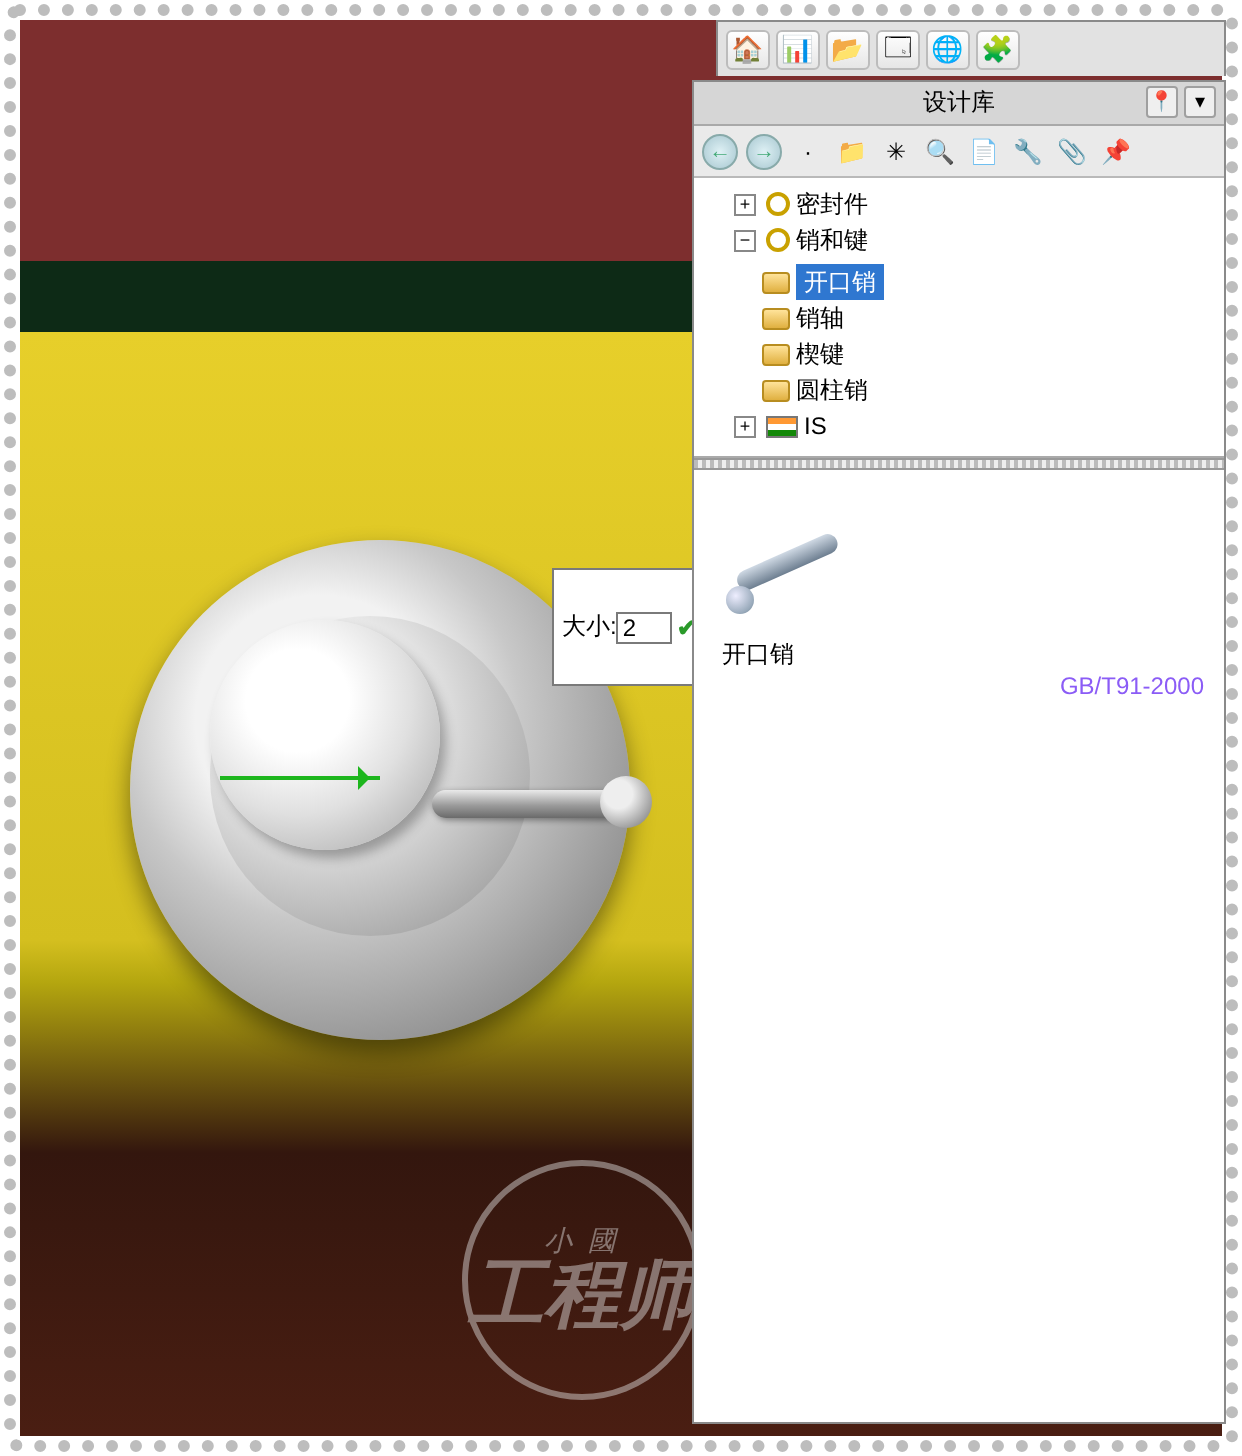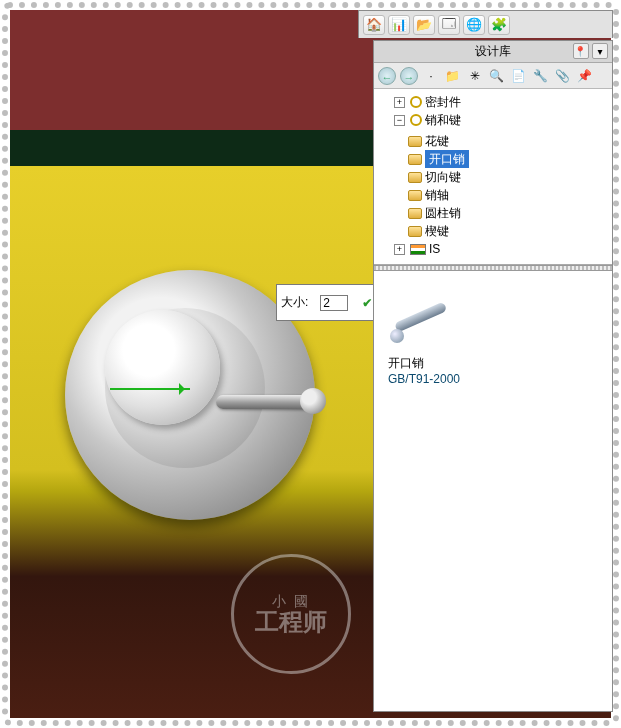--- a/index.html
+++ b/index.html
@@ -32,36 +32,36 @@
     background: linear-gradient(180deg,#eaeaea,#9b9b9b 55%,#6a6a6a);
     box-shadow: 1px 1px 3px rgba(0,0,0,.4);
   }
   .pin-head { position: absolute; left: 290px; top: 378px; width: 26px; height: 26px; border-radius: 50%;
     background: radial-gradient(circle at 35% 35%, #eee 0 30%, #9a9a9a 75%, #666);
   }
   .arrow { position: absolute; left: 100px; top: 378px; width: 80px; height: 2px; background: #1db61d; }
   .arrow::after { content: ""; position: absolute; right: -1px; top: -5px; border: 6px solid transparent; border-left-color: #1db61d; }
   .input-box {
     position: absolute; left: 266px; top: 274px; background: #fff; border: 1px solid #7a7a7a;
-    padding: 9px 4px; display: flex; align-items: center; gap: 12px;
+    padding: 20px 4px; display: flex; align-items: center; gap: 0;
   }
   .input-box label { white-space: nowrap; }
   .input-box input { width: 28px; height: 16px; font-size: 12px; border: 1px solid #7a7a7a; padding: 0 2px; }
   .check { color: #2a9a2a; font-weight: bold; margin-left: 2px; }
   .watermark {
-    position: absolute; right: 260px; bottom: 44px; width: 120px; height: 120px; border: 3px solid #e4e4e4;
+    position: absolute; right: 260px; bottom: 18px; width: 120px; height: 120px; border: 3px solid #e4e4e4;
     border-radius: 50%; color: #e4e4e4; display: flex; flex-direction: column; align-items: center; justify-content: center;
-    opacity: 0.45; font-size: 22px; line-height: 1; pointer-events: none;
+    opacity: 0.45; font-size: 22px; line-height: 1; pointer-events: none; font-style: italic;
   }
   .watermark .top { font-size: 14px; letter-spacing: 2px; margin-bottom: 2px; }
-  .watermark .mid { font-size: 24px; font-weight: 700; }
+  .watermark .mid { font-size: 38px; font-weight: 700; }
 
   
   .panel {
-    position: absolute; top: 40px; right: 8px; width: 240px; bottom: 16px;
+    position: absolute; top: 40px; right: 8px; width: 267px; bottom: 16px;
     background: #efefef; border: 1px solid #8a8a8a; display: flex; flex-direction: column;
     font-size: 12px;
   }
   .top-toolbar {
     position: absolute; top: 10px; right: 8px; width: 255px; height: 28px;
     background: #e2e2e2; border: 1px solid #8a8a8a; border-bottom: none;
     display: flex; align-items: center; gap: 3px; padding: 2px 4px;
   }
   .ticon { width: 22px; height: 20px; border: 1px solid #bcbcbc; background: linear-gradient(#fff,#e6e6e6);
     border-radius: 3px; display: flex; align-items: center; justify-content: center; font-size: 13px; }
@@ -82,21 +82,21 @@
   .flag-ic { width: 16px; height: 11px; background: linear-gradient(180deg,#ff9933 0 33%,#fff 33% 66%,#138808 66%); border:1px solid #777; display:inline-block;}
   .sel { background: #2f77d0; color: #fff; padding: 0 4px; }
   .split { height: 6px; background: repeating-linear-gradient(90deg,#bbb 0 2px,#eee 2px 4px); border-top:1px solid #999;border-bottom:1px solid #999;}
   .preview { flex: 1; background: #fff; padding: 10px; }
   .thumb { width: 70px; height: 60px; margin: 8px 0 6px 4px; position: relative; }
   .thumb .p { position:absolute; left:8px; top:34px; width:54px; height:10px; border-radius:5px;
     background: linear-gradient(180deg,#cfd9e4,#6d7e90); transform: rotate(-24deg); transform-origin: left center;}
   .thumb .h { position:absolute; left:2px; top:40px; width:14px; height:14px; border-radius:50%;
     background: radial-gradient(circle at 35% 35%,#eef,#9ab 70%,#678);}
   .cap1 { margin-left: 4px; }
-  .cap2 { margin-left: 4px; color:#0c4a6e; }
+  .cap2 { margin-left: 4px; color:#8b5cf6;text-align:right; }
 </style>
 </head>
 <body>
 
 <div class="canvas">
   <div class="viewport">
     <div class="scene">
       <div class="plate"></div>
       <div class="boss"></div>
       <div class="cap"></div>
@@ -155,41 +155,33 @@
           <span class="gear-ic"></span>
           <span>密封件</span>
         </li>
         <li style="flex-wrap:wrap;">
           <span class="toggle">−</span>
           <span class="gear-ic"></span>
           <span>销和键</span>
           <ul id="children-list">
               <li>
                 <span class="folder-ic"></span>
-                <span>花键</span>
-              </li>
-              <li>
-                <span class="folder-ic"></span>
                 <span class="sel">开口销</span>
               </li>
               <li>
                 <span class="folder-ic"></span>
-                <span>切向键</span>
-              </li>
-              <li>
-                <span class="folder-ic"></span>
                 <span>销轴</span>
               </li>
               <li>
                 <span class="folder-ic"></span>
+                <span>楔键</span>
+              </li>
+              <li>
+                <span class="folder-ic"></span>
                 <span>圆柱销</span>
-              </li>
-              <li>
-                <span class="folder-ic"></span>
-                <span>楔键</span>
               </li>
             </ul>
         </li>
         <li>
           <span class="toggle">+</span>
           <span class="flag-ic"></span>
           <span>IS</span>
         </li>
       </ul>
     </div>

